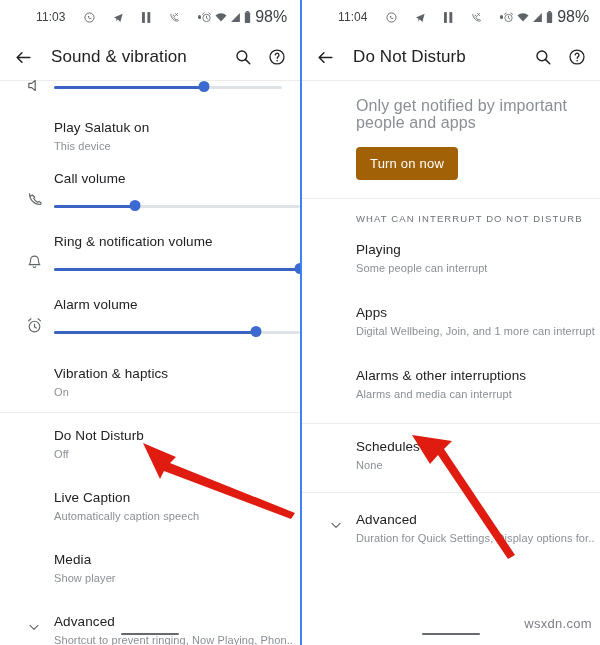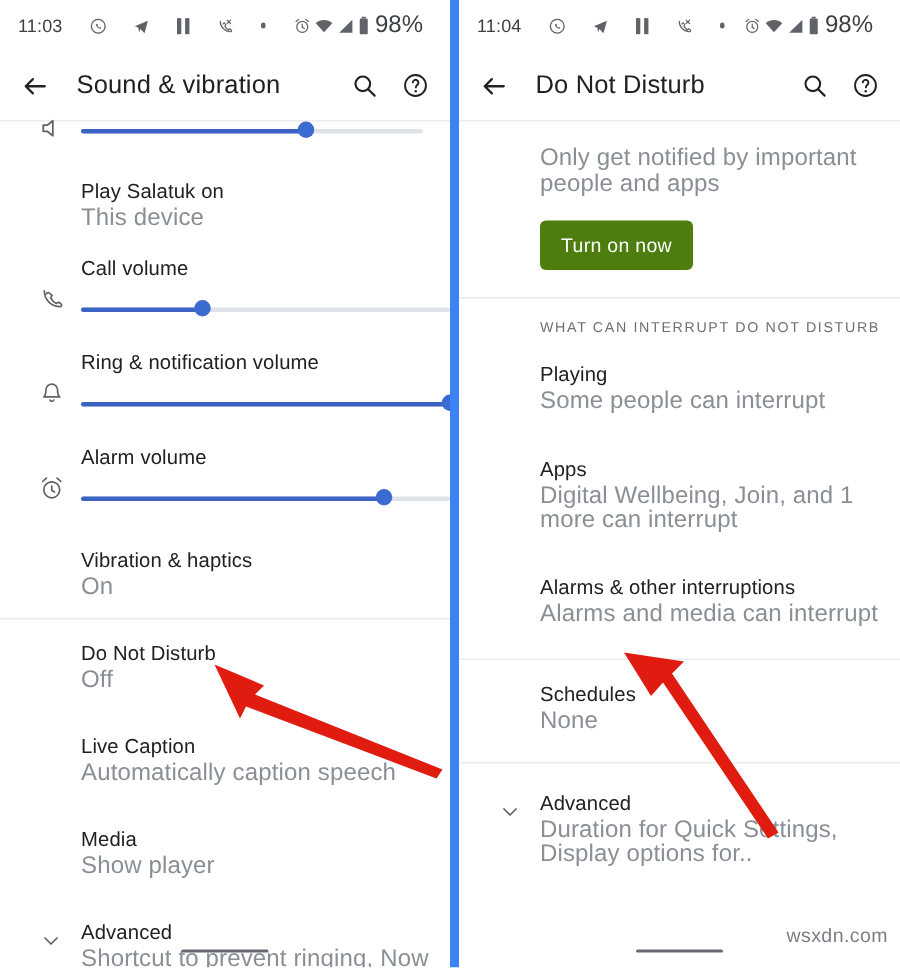--- a/index.html
+++ b/index.html
@@ -4,28 +4,28 @@
 <style>
   * { box-sizing: border-box; margin: 0; padding: 0; }
   html, body {
     width: 600px; height: 645px;
     background: #ffffff;
     font-family: "Liberation Sans", sans-serif;
     overflow: hidden;
   }
   .screens { display: flex; width: 600px; height: 645px; position: relative; }
   .panel { width: 300px; height: 645px; position: relative; background: #fff; overflow: hidden; }
-  .panel.right { border-left: 6px solid #3b82f6; }
+  .panel.right { border-left: 2px solid #3b82f6; }
 
   
   .statusbar {
     height: 34px; display: flex; align-items: center;
     padding: 0 12px; color: #5f6368; font-size: 11.5px;
   }
-  .sb-left { display: flex; align-items: center; gap: 18px; }
+  .sb-left { display: flex; align-items: center; gap: 18px; margin-left: 24px; }
   .sb-time { font-size: 12px; color: #3c4043; letter-spacing: .1px; }
   .sb-right { display: flex; align-items: center; gap: 3px; margin-left: auto; margin-right: 6px; }
   .sb-pct { font-size: 16px; color: #3c4043; margin-left: 1px; }
   .sb-ic { display: inline-flex; align-items: center; }
   .dot-ic { width: 3.5px; height: 3.5px; border-radius: 50%; background: #5f6368; display: inline-block; }
 
   
   .appbar { height: 46px; display: flex; align-items: center; padding: 0 14px; }
   .appbar .title {
     font-size: 17px; color: #202124; font-weight: 400;
@@ -34,42 +34,42 @@
   .appbar .spacer { flex: 1; }
   .appbar .act { margin-left: 16px; display: inline-flex; }
   .hairline { height: 1px; background: #ececec; width: 100%; }
 
   
   .content { position: relative; }
   .row { display: flex; padding: 0 0 0 14px; position: relative; justify-content: space-between; }
   .gutter { width: 40px; flex: 0 0 40px; display: flex; align-items: flex-start; justify-content: center; padding-top: 4px; }
   .rbody { flex: 1; padding-right: 18px; }
   .r-title { font-size: 13.5px; color: #202124; line-height: 18px; letter-spacing: .1px; }
-  .r-sub { font-size: 16px; color: #8a8f95; line-height: 16px; margin-top: 1px; letter-spacing: .1px; }
+  .r-sub { font-size: 11px; color: #8a8f95; line-height: 16px; margin-top: 1px; letter-spacing: .1px; }
 
   .vol-block { padding: 6px 0 16px 0; }
   .vol-label { font-size: 13.5px; color: #202124; margin-bottom: 14px; letter-spacing: .1px; }
 
   
   .slider { position: relative; height: 12px; }
   .track { position: absolute; top: 5px; left: 0; right: 0; height: 2.5px; background: #dfe3e8; border-radius: 2px; }
   .fill  { position: absolute; top: 5px; left: 0; height: 2.5px; background: #3b63c4; border-radius: 2px; }
   .thumb { position: absolute; top: 0; width: 11px; height: 11px; border-radius: 50%; background: #3b6ad1; transform: translateX(-5.5px); }
   .plain-item { padding: 11px 0; }
 
   .section-label {
     font-size: 9.5px; color: #6d7177; letter-spacing: 1.1px;
     padding: 14px 0 6px 54px; text-transform: uppercase;
   }
 
   
   .intro { padding: 16px 18px 0 54px; }
   .intro-text { font-size: 16px; color: #8a8f95; line-height: 17px; letter-spacing: .1px; }
   .btn-primary {
-    display: inline-block; margin-top: 16px; background: #4d7c0f; color: #fff;
+    display: inline-block; margin-top: 16px; background: #a16207; color: #fff;
     font-size: 13px; padding: 9px 14px; border-radius: 4px; border: none;
     font-family: "Liberation Sans", sans-serif; letter-spacing: .2px; cursor: pointer;
   }
 
   
   .navpill { position: absolute; bottom: 10px; left: 0; right: 0; display: flex; justify-content: center; }
   .navpill i { display: block; width: 58px; height: 2.5px; background: #66696e; border-radius: 2px; }
 
   
   .arrow-layer { position: absolute; inset: 0; pointer-events: none; }

